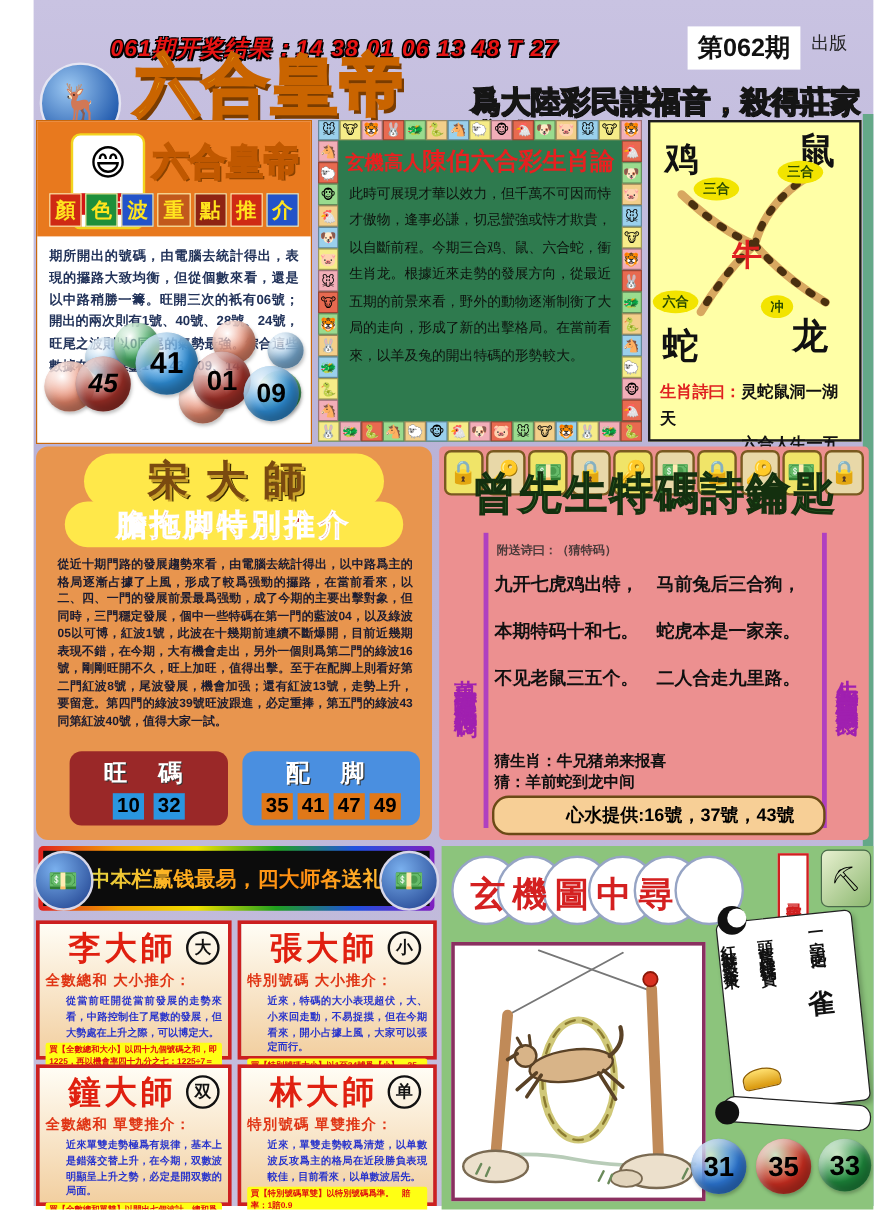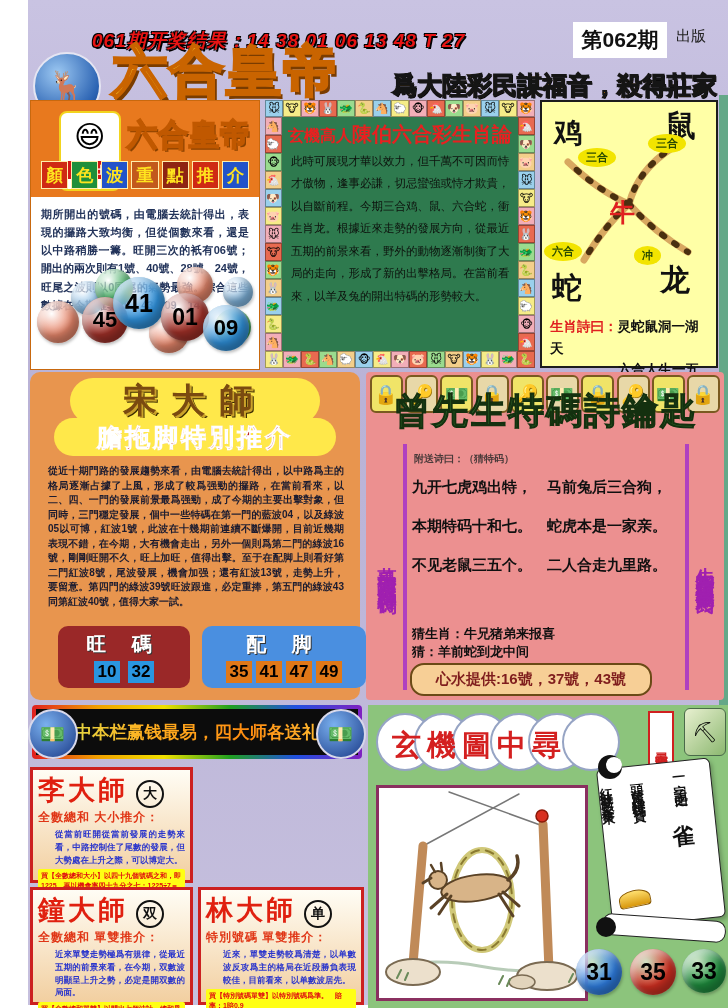--- a/index.html
+++ b/index.html
@@ -51,47 +51,47 @@
   #zpoem .l2{margin-left:68px;}
   
   #p-song{left:30px;top:372px;width:330px;height:328px;background:#e8954e;border-radius:10px;}
   #song-t1{position:absolute;left:40px;top:6px;width:250px;height:46px;background:#ffe84a;border-radius:26px;display:flex;align-items:center;justify-content:center;
     font-size:34px;font-weight:bold;color:#7a4a10;letter-spacing:14px;text-shadow:2px 2px 0 #caa22a,3px 3px 0 #3a2a00;}
   #song-t2{position:absolute;left:24px;top:46px;width:282px;height:38px;background:#ffe84a;border-radius:22px;display:flex;align-items:center;justify-content:center;
     font-size:25px;font-weight:bold;color:#b91c1c;letter-spacing:3px;-webkit-text-stroke:.8px #fff;}
   #song-body{position:absolute;left:18px;top:92px;width:296px;font-size:10px;font-weight:bold;color:#1c1c30;line-height:1.45;text-align:justify;}
   .numbox{position:absolute;border-radius:10px;display:flex;flex-direction:column;align-items:center;justify-content:center;gap:3px;}
   #hot-box{left:28px;top:254px;width:132px;height:62px;background:#9a2828;}
-  #pair-box{left:172px;top:254px;width:164px;height:62px;background:#4a8fe0;}
+  #pair-box{left:172px;top:254px;width:148px;height:62px;background:#4a8fe0;}
   .numbox .nlabel{color:#fff;font-size:20px;font-weight:bold;letter-spacing:10px;text-shadow:1px 1px 0 #333;}
   .chiprow{display:flex;gap:8px;}
   #pair-box .chiprow{gap:4px;}
   .chip{width:26px;height:22px;display:flex;align-items:center;justify-content:center;font-size:17px;font-weight:bold;color:#000;}
   .chip.blue{background:#2a96e0;} .chip.orange{background:#e07818;}
   
   #p-zeng{left:366px;top:372px;width:358px;height:328px;background:#ec9090;border-radius:4px;}
   #icon-row{position:absolute;left:4px;top:3px;right:4px;display:flex;gap:2px;justify-content:space-between;}
   .itile{width:33px;height:38px;border:2px solid #7a5a20;border-radius:6px;display:flex;align-items:center;justify-content:center;font-size:19px;box-sizing:border-box;}
   #zeng-title{position:absolute;left:2px;top:15px;right:0;text-align:center;font-size:36px;font-weight:bold;color:#2e6b2a;letter-spacing:2px;-webkit-text-stroke:1px #14300f;white-space:nowrap;}
   .vcol{position:absolute;top:72px;writing-mode:vertical-rl;font-size:19px;font-weight:bold;color:#a020b0;letter-spacing:3px;height:246px;text-align:center;}
   #v-left{left:8px;border-right:4px solid #b040c0;padding-right:3px;}
   #v-right{right:6px;border-left:4px solid #b040c0;padding-left:3px;}
   #poem-intro{position:absolute;left:48px;top:80px;font-size:10px;font-weight:bold;color:#4a3a3a;}
   #poem-lines{position:absolute;left:46px;top:96px;width:272px;font-size:15px;line-height:39px;color:#101010;font-weight:bold;font-family:"DejaVu Serif",serif;}
   #hint1{position:absolute;left:46px;top:253px;font-size:13px;font-weight:bold;color:#101010;font-family:"DejaVu Serif",serif;}
   #hint2{position:absolute;left:46px;top:271px;font-size:13px;font-weight:bold;color:#101010;font-family:"DejaVu Serif",serif;}
-  #tips-box{position:absolute;left:44px;top:291px;width:238px;height:29px;background:#f7cf96;border:2px solid #6b4a16;border-radius:14px;display:flex;align-items:center;justify-content:center;font-size:15px;font-weight:bold;color:#7f1d1d;}
+  #tips-box{position:absolute;left:44px;top:291px;width:238px;height:29px;background:#f7cf96;border:2px solid #6b4a16;border-radius:14px;display:flex;align-items:center;justify-content:center;font-size:15px;font-weight:bold;color:#000000;padding-left:36px;}
   
   #sec-masters{left:30px;top:705px;width:338px;height:300px;}
   #banner{position:absolute;left:2px;top:0;width:330px;height:54px;background:linear-gradient(90deg,#e02020,#f0a000,#f0e000,#20a020,#2050e0,#8020c0);padding:4px;box-sizing:border-box;border-radius:4px;}
   #banner-inner{width:100%;height:100%;background:#0c0c0c;display:flex;align-items:center;justify-content:center;}
   #banner-text{font-size:17.5px;font-weight:bold;background:linear-gradient(90deg,#d8e850,#ffb020,#ff8c10,#ffd040);-webkit-background-clip:text;background-clip:text;color:transparent;white-space:nowrap;}
   .moneyicon{position:absolute;top:4px;width:46px;height:46px;border-radius:50%;background:radial-gradient(circle at 35% 30%,#7ab0ee,#1a3a88);border:2px solid #d8d8ea;display:flex;align-items:center;justify-content:center;font-size:20px;}
   .mbox{position:absolute;border:3px solid #cc2020;background:linear-gradient(180deg,#fffdf5,#f2cfa0);box-sizing:border-box;padding:2px 5px;}
-  .m-head{display:flex;align-items:flex-end;gap:8px;}
+  .m-head{display:flex;align-items:center;gap:8px;margin-left:19px;}
   .m-name{font-size:27px;font-weight:bold;color:#e02010;letter-spacing:3px;}
   .m-badge{width:24px;height:24px;border:2.5px solid #111;border-radius:50%;display:flex;align-items:center;justify-content:center;font-size:14px;font-weight:bold;color:#111;flex:0 0 24px;}
   .m-sub{font-size:12px;font-weight:bold;color:#e03515;letter-spacing:1px;margin-top:1px;}
   .m-body{font-size:8.5px;font-weight:bold;color:#2a35cc;line-height:1.5;margin-top:2px;text-align:justify;margin-left:17px;}
   .m-note{background:#ffff14;color:#e01010;font-size:7px;font-weight:bold;line-height:1.45;padding:2px 3px;margin-top:3px;border-radius:2px;}
   
   #p-treasure{left:368px;top:705px;width:360px;height:388px;background:#8cc47c;}
   #bubble-row{position:absolute;left:8px;top:8px;height:58px;width:240px;}
   .bub{position:absolute;top:0;width:54px;height:54px;border-radius:50%;background:#fff;border:2px solid #96a4c4;}
   #bubble-text{position:absolute;left:16px;top:13px;font-size:29px;font-weight:bold;color:#d42020;letter-spacing:6px;white-space:nowrap;}
@@ -144,21 +144,21 @@
   <div id="p-color-body">期所開出的號碼，由電腦去統計得出，表現的攞路大致均衡，但從個數來看，還是以中路稍勝一籌。旺開三次的衹有06號；開出的兩次則有1號、40號、28號、24號，旺尾之波則以0同尾的氣勢最強。綜合這些數據在今期推鑒19、43、09、14</div>
 
   <div class="ball abs" style="left: 6px; top: 200px; width: 42px; height: 42px; background: radial-gradient(circle at 35% 30%, rgba(255, 255, 255, 0.55), rgb(233, 136, 108) 55%, rgb(233, 136, 108));"></div>
   <div class="ball abs" style="left: 40px; top: 180px; width: 34px; height: 34px; background: radial-gradient(circle at 35% 30%, rgba(255, 255, 255, 0.55), rgb(134, 189, 232) 55%, rgb(134, 189, 232));"></div>
   <div class="ball abs" style="left: 64px; top: 168px; width: 38px; height: 38px; background: radial-gradient(circle at 35% 30%, rgba(255, 255, 255, 0.55), rgb(63, 174, 95) 55%, rgb(63, 174, 95));"></div>
   <div class="ball abs" style="left: 146px; top: 166px; width: 36px; height: 36px; background: radial-gradient(circle at 35% 30%, rgba(255, 255, 255, 0.55), rgb(233, 136, 108) 55%, rgb(233, 136, 108));"></div>
   <div class="ball abs" style="left: 118px; top: 212px; width: 40px; height: 40px; background: radial-gradient(circle at 35% 30%, rgba(255, 255, 255, 0.55), rgb(233, 136, 108) 55%, rgb(233, 136, 108));"></div>
   <div class="ball abs" style="left: 192px; top: 176px; width: 30px; height: 30px; background: radial-gradient(circle at 35% 30%, rgba(255, 255, 255, 0.55), rgb(134, 189, 232) 55%, rgb(134, 189, 232));"></div>
   <div class="ball abs" style="left: 184px; top: 208px; width: 36px; height: 36px; background: radial-gradient(circle at 35% 30%, rgba(255, 255, 255, 0.55), rgb(63, 174, 95) 55%, rgb(63, 174, 95));"></div>
 
-  <div class="ball abs" style="left: 51px; top: 196px; width: 46px; height: 46px; font-size: 22px; background: radial-gradient(circle at 35% 30%, rgba(255, 255, 255, 0.55), rgb(160, 48, 40) 55%, rgb(160, 48, 40));">45</div>
+  <div class="ball abs" style="left: 32px; top: 196px; width: 46px; height: 46px; font-size: 22px; background: radial-gradient(circle at 35% 30%, rgba(255, 255, 255, 0.55), rgb(160, 48, 40) 55%, rgb(160, 48, 40)); font-style: italic;">45</div>
   <div class="ball abs" style="left: 82px; top: 176px; width: 52px; height: 52px; font-size: 25px; background: radial-gradient(circle at 35% 30%, rgba(255, 255, 255, 0.55), rgb(47, 143, 216) 55%, rgb(47, 143, 216));">41</div>
   <div class="ball abs" style="left: 130px; top: 192px; width: 48px; height: 48px; font-size: 23px; background: radial-gradient(circle at 35% 30%, rgba(255, 255, 255, 0.55), rgb(160, 48, 40) 55%, rgb(160, 48, 40));">01</div>
   <div class="ball abs" style="left: 172px; top: 204px; width: 46px; height: 46px; font-size: 22px; background: radial-gradient(circle at 35% 30%, rgba(255, 255, 255, 0.55), rgb(47, 143, 216) 55%, rgb(47, 143, 216));">09</div>
 </div>
 
 <div id="p-essay" class="abs">
   <div class="tilestrip" style="left:0;top:0;right:0;height:17px;">
       <span class="ztile" style="background: rgb(154, 208, 236);">🐭</span>
       <span class="ztile" style="background: rgb(246, 236, 136);">🐮</span>
       <span class="ztile" style="background: rgb(242, 174, 184);">🐯</span>
@@ -315,27 +315,36 @@
   </div>
   <div class="mbox" style="left:0;top:62px;width:163px;height:116px;">
     <div class="m-head">
         <span class="m-name">李大師</span>
         <span class="m-badge">大</span>
       </div>
     <div class="m-sub">全數總和 大小推介：</div>
     <div class="m-body">從當前旺開從當前發展的走勢來看，中路控制住了尾數的發展，但大勢處在上升之際，可以博定大。</div>
     <div class="m-note">買【全數總和大小】以四十九個號碼之和，即1225，再以機會率四十九分之七：1225÷7＝175【大】，即開出七個開彩號碼總和在175或以上就算之大。　賠率：1賠0.9</div>
   </div>
+  <div class="mbox" style="left:168px;top:62px;width:166px;height:116px;">
+    <div class="m-head">
+        <span class="m-name">張大師</span>
+        <span class="m-badge">小</span>
+      </div>
+    <div class="m-sub">特別號碼 大小推介：</div>
+    <div class="m-body">近來，特碼的大小表現超伏，大、小來回走動，不易捉摸，但在今期看來，開小占據上風，大家可以張定而行。</div>
+    <div class="m-note">買【特別號碼大小】以1至24號爲【小】，25至48號爲【大】，開49號則作【和】。　賠率：1賠0.9</div>
+  </div>
   <div class="mbox" style="left:0;top:182px;width:163px;height:118px;">
     <div class="m-head">
         <span class="m-name">鐘大師</span>
         <span class="m-badge">双</span>
       </div>
     <div class="m-sub">全數總和 單雙推介：</div>
-    <div class="m-body">近來單雙走勢極爲有規律，從最近五期的前景來看，在今期，双數波明顯呈上升之勢，必定是開双數的局面。</div>
+    <div class="m-body">近來單雙走勢極爲有規律，基本上是錯落交替上升，在今期，双數波明顯呈上升之勢，必定是開双數的局面。</div>
     <div class="m-note">買【全數總和單雙】以開出七個波計，總和爲單則爲單，總和爲雙則爲雙。　賠率：1賠0.9</div>
   </div>
   <div class="mbox" style="left:168px;top:182px;width:166px;height:118px;">
     <div class="m-head">
         <span class="m-name">林大師</span>
         <span class="m-badge">单</span>
       </div>
     <div class="m-sub">特別號碼 單雙推介：</div>
     <div class="m-body">近來，單雙走勢較爲清楚，以单數波反攻爲主的格局在近段勝負表現較佳，目前看來，以单數波居先。</div>
     <div class="m-note">買【特別號碼單雙】以特別號碼爲準。　賠率：1賠0.9</div>

